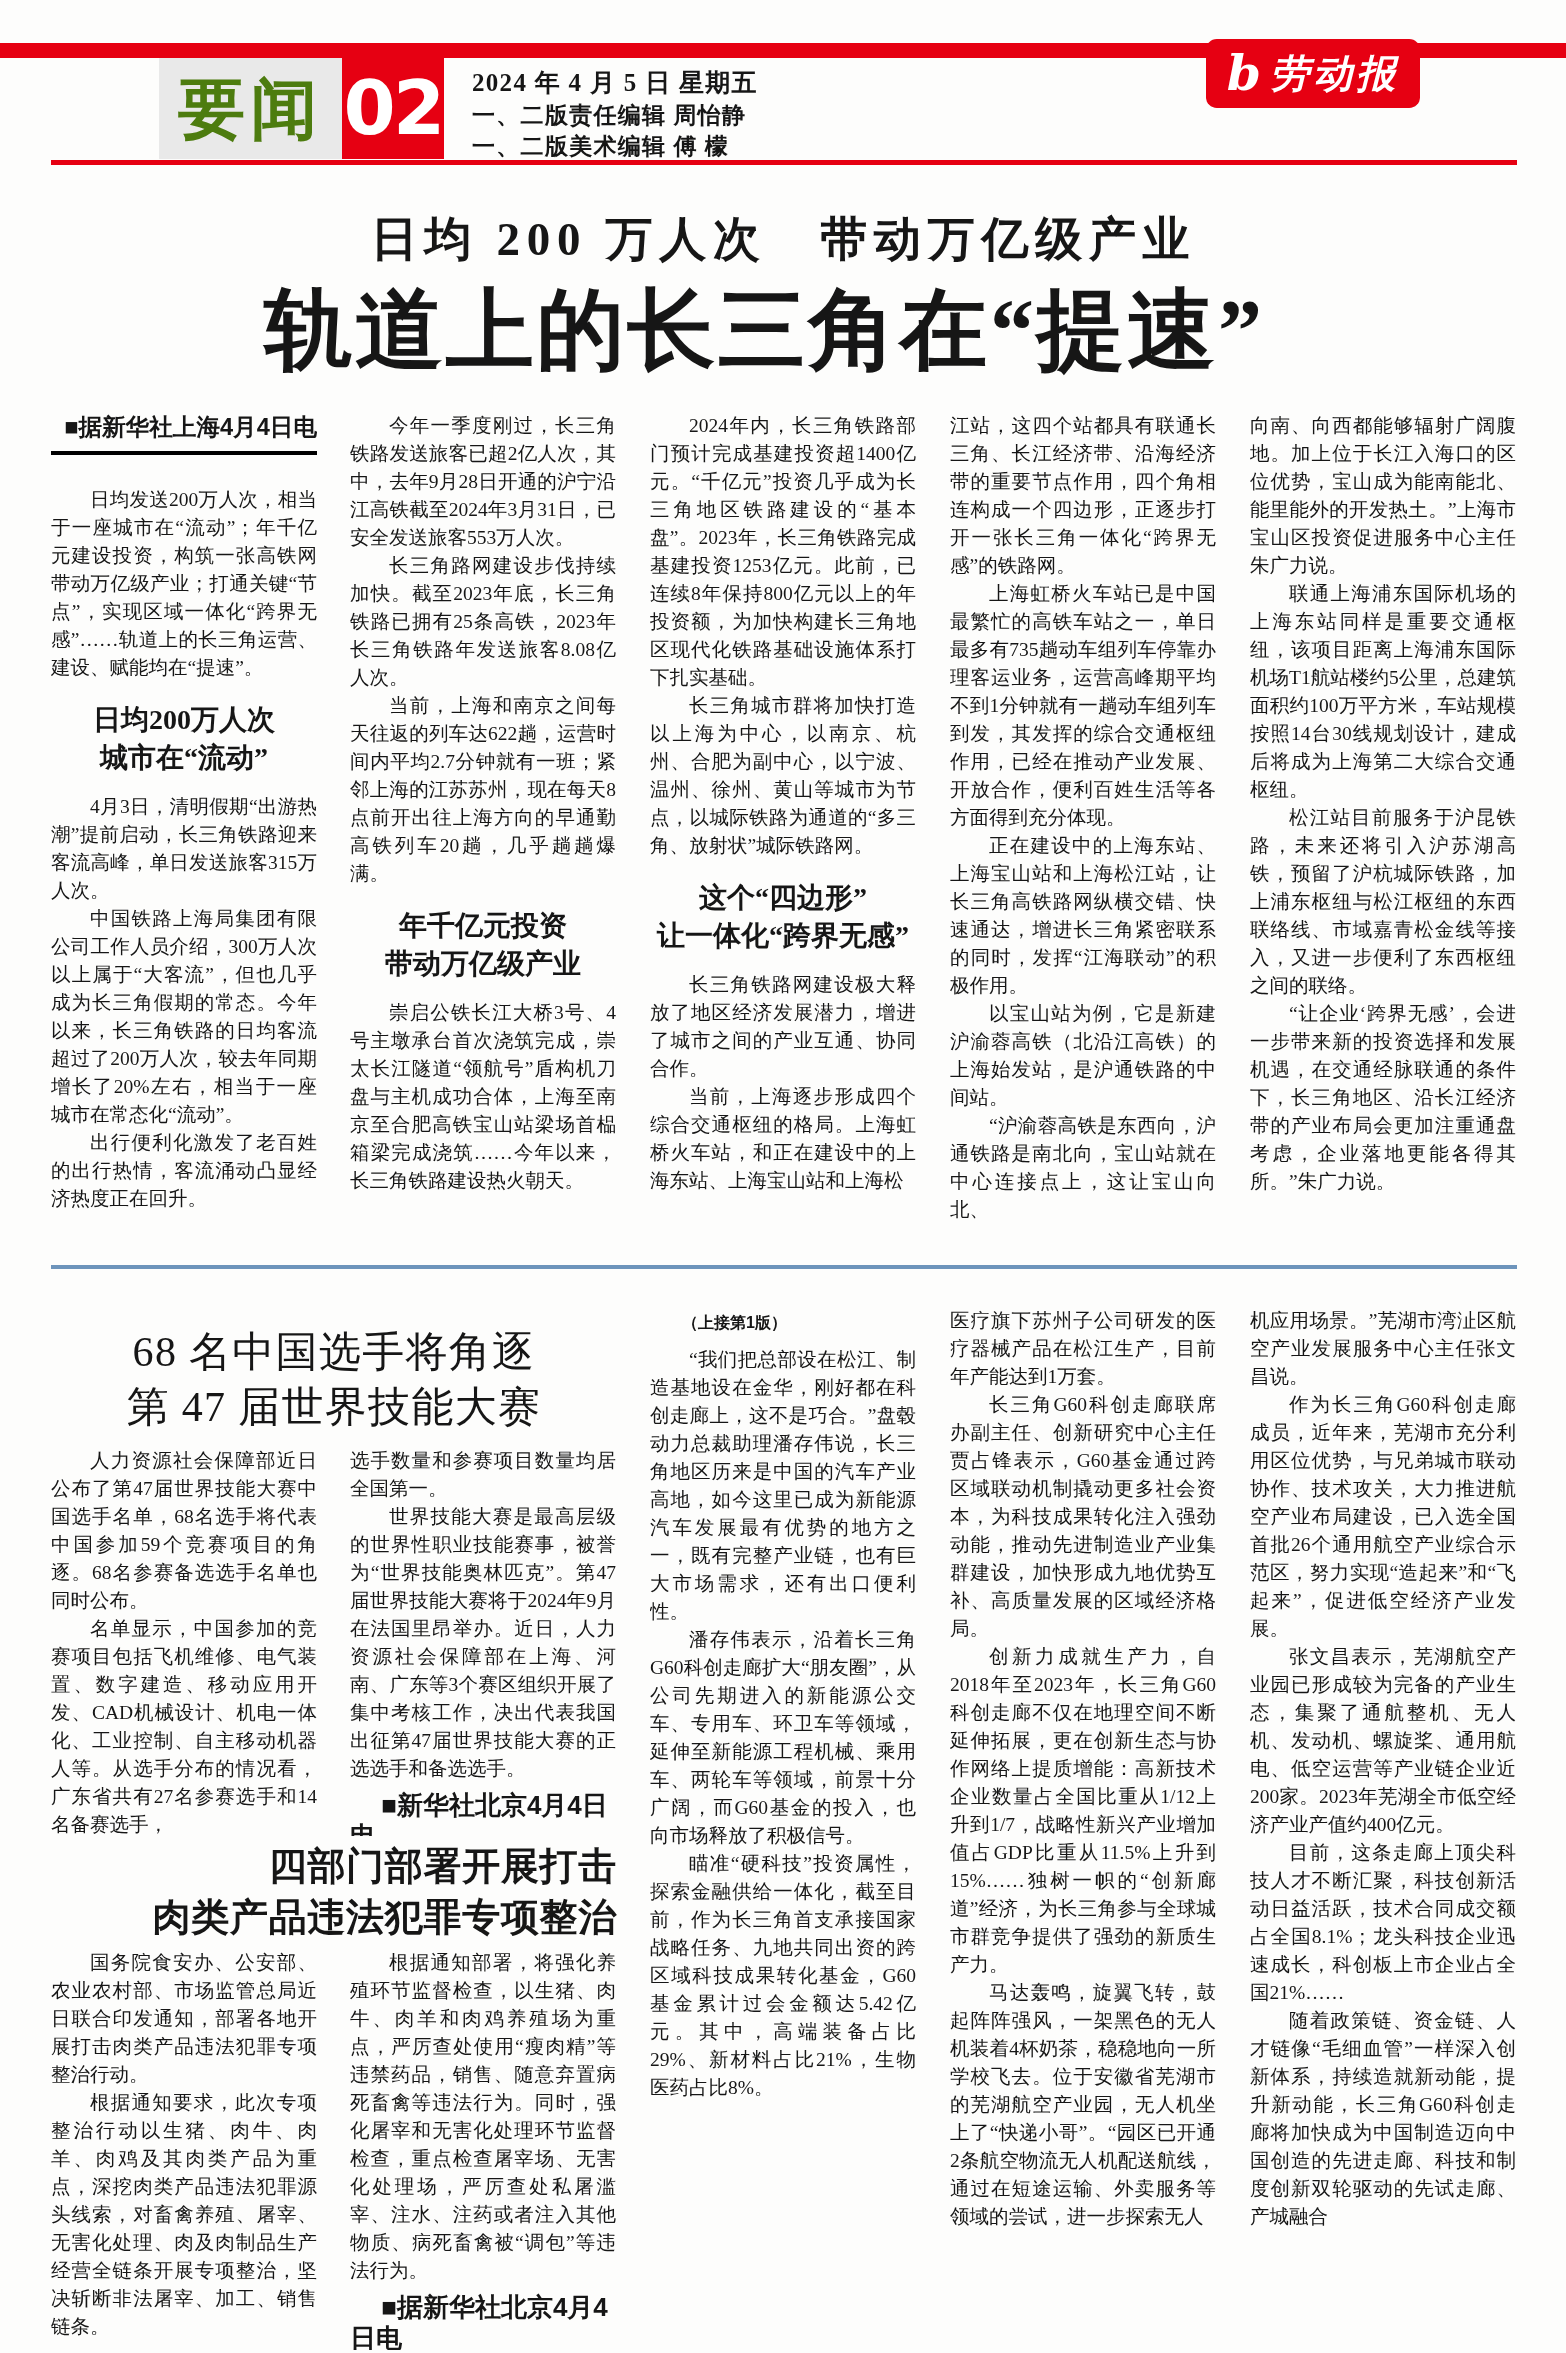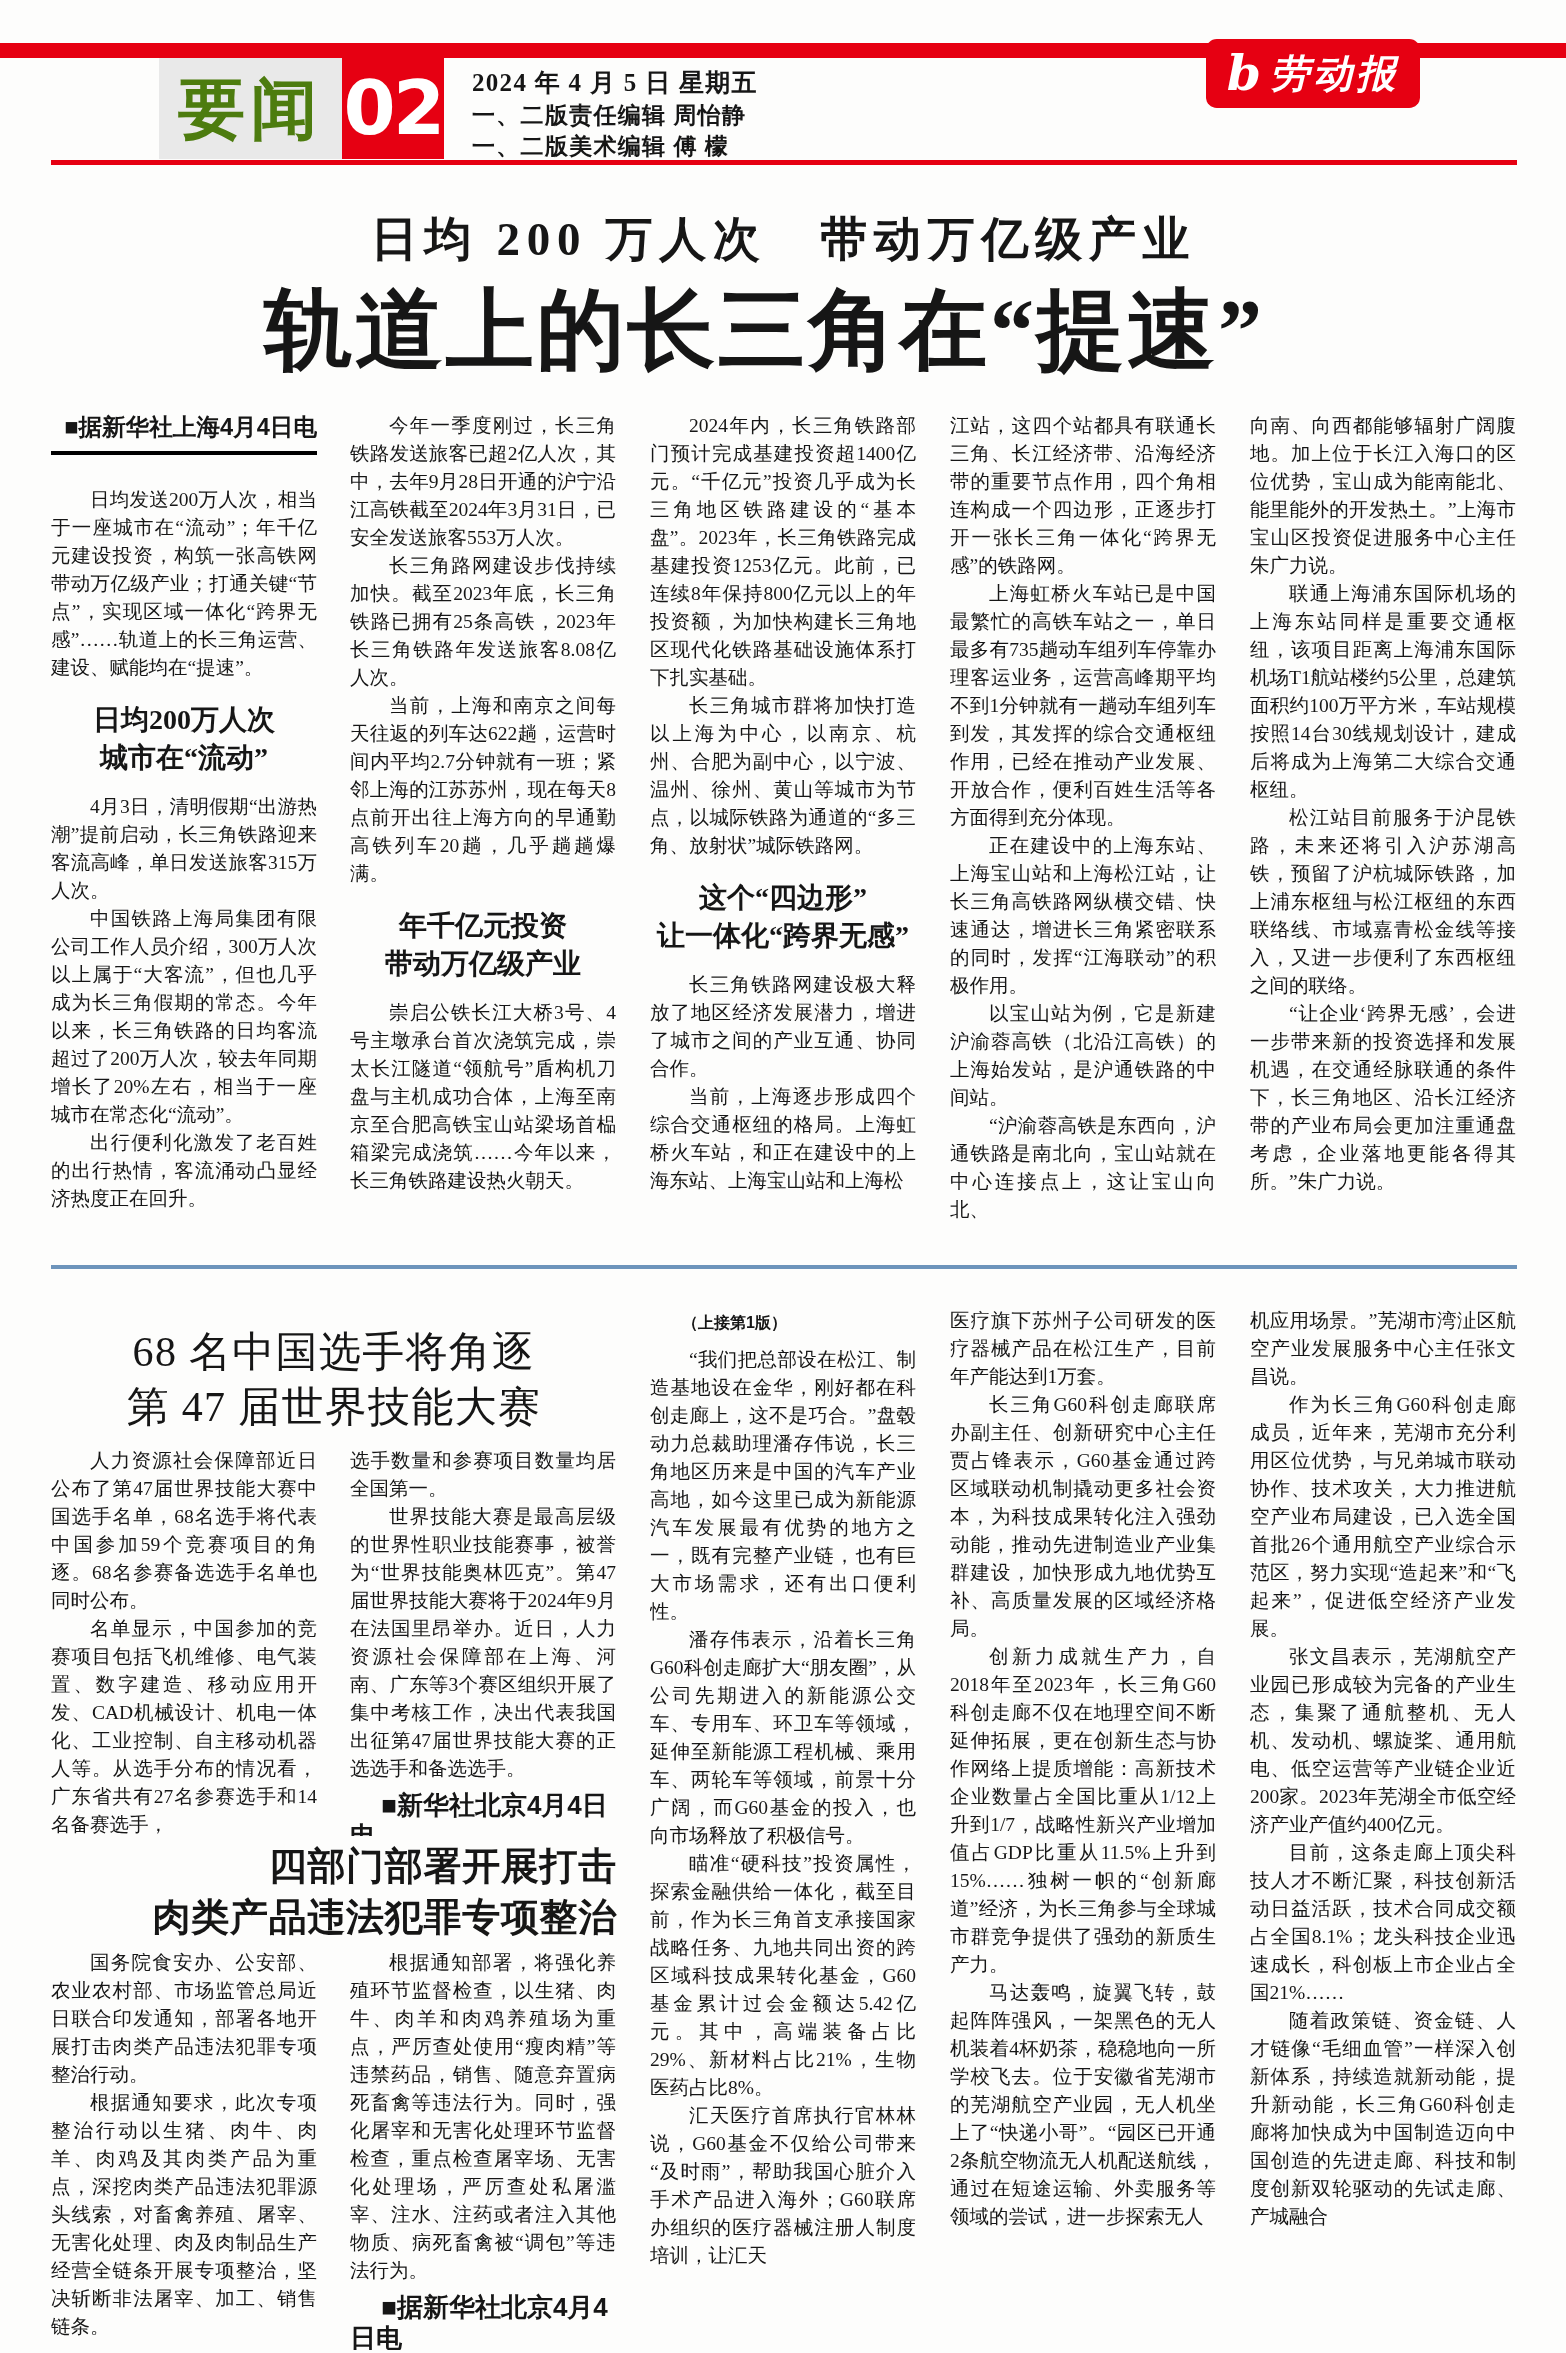--- a/index.html
+++ b/index.html
@@ -179,21 +179,20 @@
   <div class="col c-mt-1">
       <div class="blk para">根据通知部署，将强化养殖环节监督检查，以生猪、肉牛、肉羊和肉鸡养殖场为重点，严厉查处使用“瘦肉精”等违禁药品，销售、随意弃置病死畜禽等违法行为。同时，强化屠宰和无害化处理环节监督检查，重点检查屠宰场、无害化处理场，严厉查处私屠滥宰、注水、注药或者注入其他物质、病死畜禽被“调包”等违法行为。</div>
       <div class="blk dateline-end">■据新华社北京4月4日电</div>
     </div>
 
   <div class="col c-g60-0">
       <div class="blk cont-label">（上接第1版）</div>
       <div class="blk para">“我们把总部设在松江、制造基地设在金华，刚好都在科创走廊上，这不是巧合。”盘毂动力总裁助理潘存伟说，长三角地区历来是中国的汽车产业高地，如今这里已成为新能源汽车发展最有优势的地方之一，既有完整产业链，也有巨大市场需求，还有出口便利性。</div>
       <div class="blk para">潘存伟表示，沿着长三角G60科创走廊扩大“朋友圈”，从公司先期进入的新能源公交车、专用车、环卫车等领域，延伸至新能源工程机械、乘用车、两轮车等领域，前景十分广阔，而G60基金的投入，也向市场释放了积极信号。</div>
       <div class="blk para">瞄准“硬科技”投资属性，探索金融供给一体化，截至目前，作为长三角首支承接国家战略任务、九地共同出资的跨区域科技成果转化基金，G60基金累计过会金额达5.42亿元。其中，高端装备占比29%、新材料占比21%，生物医药占比8%。</div>
-      <div class="blk para">汇天医疗首席执行官林林说，G60基金不仅给公司带来“及时雨”，帮助我国心脏介入手术产品进入海外；G60联席办组织的医疗器械注册人制度培训，让汇天</div>
     </div>
   <div class="col c-g60-1">
       <div class="blk cont">医疗旗下苏州子公司研发的医疗器械产品在松江生产，目前年产能达到1万套。</div>
       <div class="blk para">长三角G60科创走廊联席办副主任、创新研究中心主任贾占锋表示，G60基金通过跨区域联动机制撬动更多社会资本，为科技成果转化注入强劲动能，推动先进制造业产业集群建设，加快形成九地优势互补、高质量发展的区域经济格局。</div>
       <div class="blk para">创新力成就生产力，自2018年至2023年，长三角G60科创走廊不仅在地理空间不断延伸拓展，更在创新生态与协作网络上提质增能：高新技术企业数量占全国比重从1/12上升到1/7，战略性新兴产业增加值占GDP比重从11.5%上升到15%……独树一帜的“创新廊道”经济，为长三角参与全球城市群竞争提供了强劲的新质生产力。</div>
       <div class="blk para">马达轰鸣，旋翼飞转，鼓起阵阵强风，一架黑色的无人机装着4杯奶茶，稳稳地向一所学校飞去。位于安徽省芜湖市的芜湖航空产业园，无人机坐上了“快递小哥”。“园区已开通2条航空物流无人机配送航线，通过在短途运输、外卖服务等领域的尝试，进一步探索无人</div>
     </div>
   <div class="col c-g60-2">
       <div class="blk cont">机应用场景。”芜湖市湾沚区航空产业发展服务中心主任张文昌说。</div>
       <div class="blk para">作为长三角G60科创走廊成员，近年来，芜湖市充分利用区位优势，与兄弟城市联动协作、技术攻关，大力推进航空产业布局建设，已入选全国首批26个通用航空产业综合示范区，努力实现“造起来”和“飞起来”，促进低空经济产业发展。</div>

